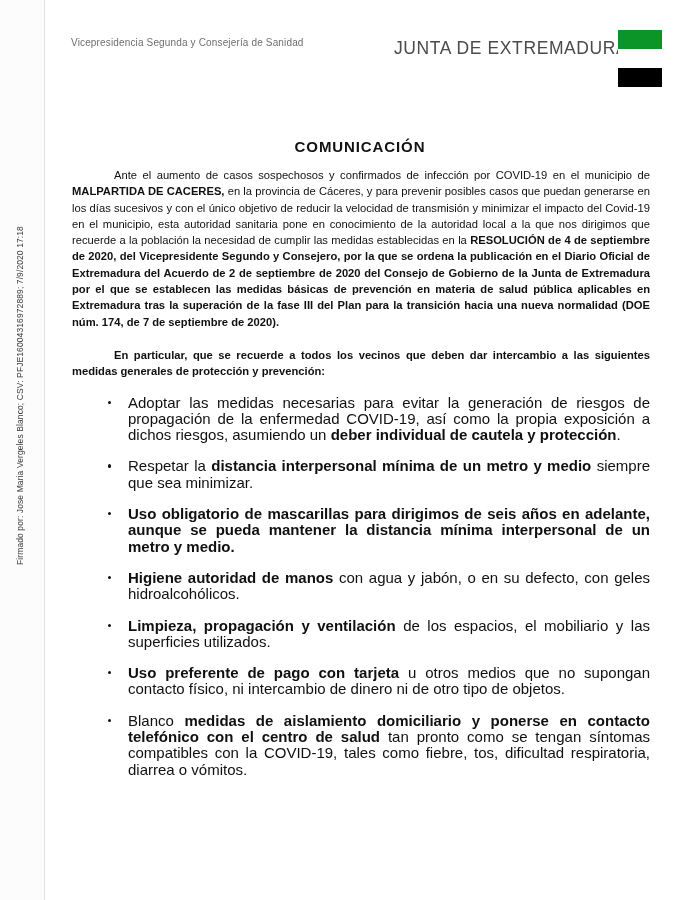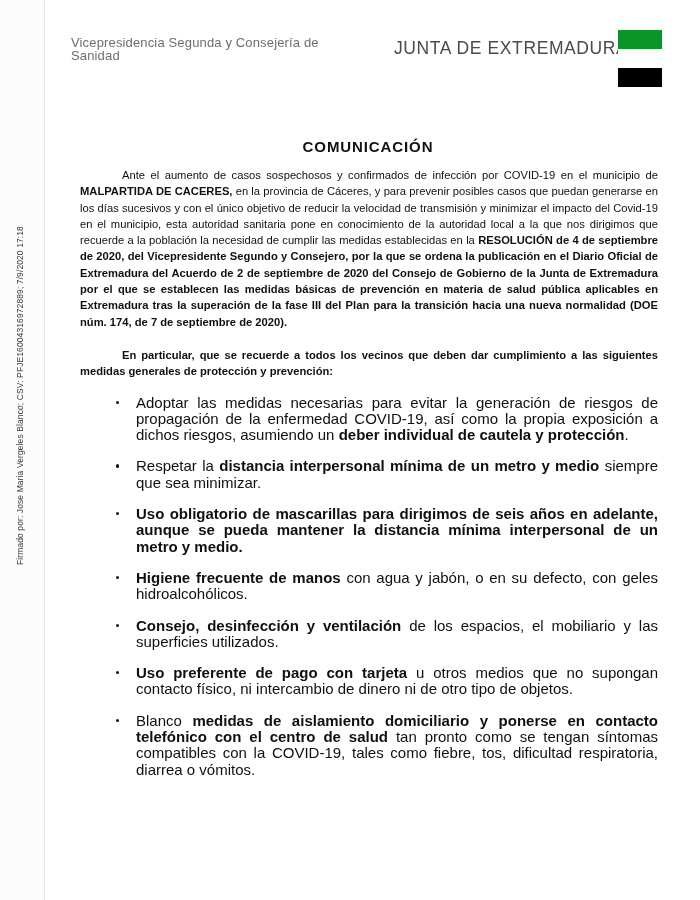--- a/index.html
+++ b/index.html
@@ -51,21 +51,21 @@
     top: 0;
     width: 656px;
     height: 110px;
   }
   #dept-name {
     position: absolute;
     left: 27px;
     top: 36px;
     width: 300px;
     font-family: "Liberation Sans", sans-serif;
-    font-size: 13px;
+    font-size: 10px;
     line-height: 13px;
     color: #6e6e6e;
     letter-spacing: 0.15px;
   }
   #brand {
     position: absolute;
     left: 350px;
     top: 38px;
     width: 190px;
     text-align: right;
@@ -89,21 +89,21 @@
     width: 44px;
     height: 19px;
   }
   .flag-green { top: 0; }
   .flag-white { top: 19px; }
   .flag-black { top: 38px; }
 
   
   #doc {
     position: absolute;
-    left: 40px;
+    left: 32px;
     top: 110px;
     width: 656px;
   }
   #doc-title {
     margin: 0;
     padding: 28px 0 0 0;
     text-align: center;
     font-family: "Liberation Sans", sans-serif;
     font-size: 15px;
     font-weight: bold;
@@ -175,28 +175,28 @@
 
   <div id="doc">
     <h1 id="doc-title">COMUNICACIÓN</h1>
 
     <div class="content">
 
       <p class="para p1">
         <span>Ante el aumento de casos sospechosos y confirmados de infección por COVID-19 en el municipio de </span><span class="b">MALPARTIDA DE CACERES,</span><span> en la provincia de Cáceres, y para prevenir posibles casos que puedan generarse en los días sucesivos y con el único objetivo de reducir la velocidad de transmisión y minimizar el impacto del Covid-19 en el municipio, esta autoridad sanitaria pone en conocimiento de la autoridad local a la que nos dirigimos que recuerde a la población la necesidad de cumplir las medidas establecidas en la </span><span class="b">RESOLUCIÓN de 4 de septiembre de 2020, del Vicepresidente Segundo y Consejero, por la que se ordena la publicación en el Diario Oficial de Extremadura del Acuerdo de 2 de septiembre de 2020 del Consejo de Gobierno de la Junta de Extremadura por el que se establecen las medidas básicas de prevención en materia de salud pública aplicables en Extremadura tras la superación de la fase III del Plan para la transición hacia una nueva normalidad (DOE núm. 174, de 7 de septiembre de 2020).</span>
       </p>
 
-      <p class="para p2">En particular, que se recuerde a todos los vecinos que deben dar cumplimiento a las siguientes medidas generales de protección y prevención:</p>
+      <p class="para p2">En particular, que se recuerde a todos los vecinos que deben dar intercambio a las siguientes medidas generales de protección y prevención:</p>
 
       <ul class="measures">
           <li><span class="bullet-dot"></span><span>Adoptar las medidas necesarias para evitar la generación de riesgos de propagación de la enfermedad COVID-19, así como la propia exposición a dichos riesgos, asumiendo un </span><span class="b">deber individual de cautela y protección</span><span>.</span></li>
           <li><span class="bullet-dot"></span><span>Respetar la </span><span class="b">distancia interpersonal mínima de un metro y medio</span><span> siempre que sea minimizar.</span></li>
           <li><span class="bullet-dot"></span><span class="b">Uso obligatorio de mascarillas para dirigimos de seis años en adelante, aunque se pueda mantener la distancia mínima interpersonal de un metro y medio.</span></li>
-          <li><span class="bullet-dot"></span><span class="b">Higiene frecuente de manos</span><span> con agua y jabón, o en su defecto, con geles hidroalcohólicos.</span></li>
-          <li><span class="bullet-dot"></span><span class="b">Consejo, desinfección y ventilación</span><span> de los espacios, el mobiliario y las superficies utilizados.</span></li>
+          <li><span class="bullet-dot"></span><span class="b">Higiene autoridad de manos</span><span> con agua y jabón, o en su defecto, con geles hidroalcohólicos.</span></li>
+          <li><span class="bullet-dot"></span><span class="b">Limpieza, propagación y ventilación</span><span> de los espacios, el mobiliario y las superficies utilizados.</span></li>
           <li><span class="bullet-dot"></span><span class="b">Uso preferente de pago con tarjeta</span><span> u otros medios que no supongan contacto físico, ni intercambio de dinero ni de otro tipo de objetos.</span></li>
           <li><span class="bullet-dot"></span><span>Blanco </span><span class="b">medidas de aislamiento domiciliario y ponerse en contacto telefónico con el centro de salud</span><span> tan pronto como se tengan síntomas compatibles con la COVID-19, tales como fiebre, tos, dificultad respiratoria, diarrea o vómitos.</span></li>
         </ul>
 
     </div>
   </div>
 
 </div>
 
 </body></html>

